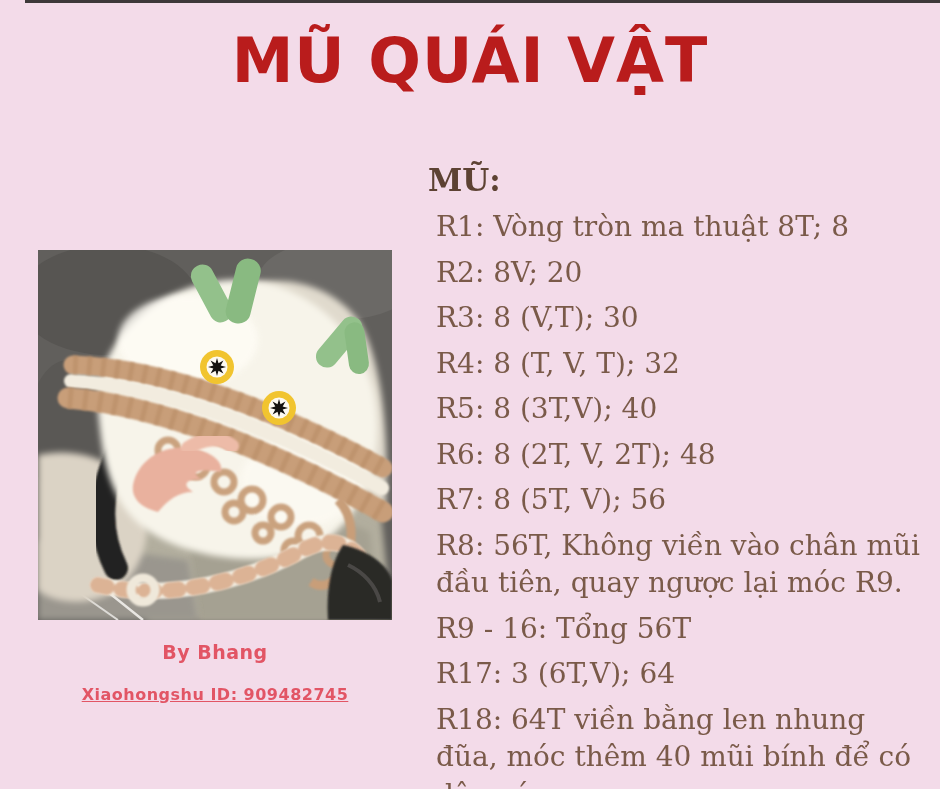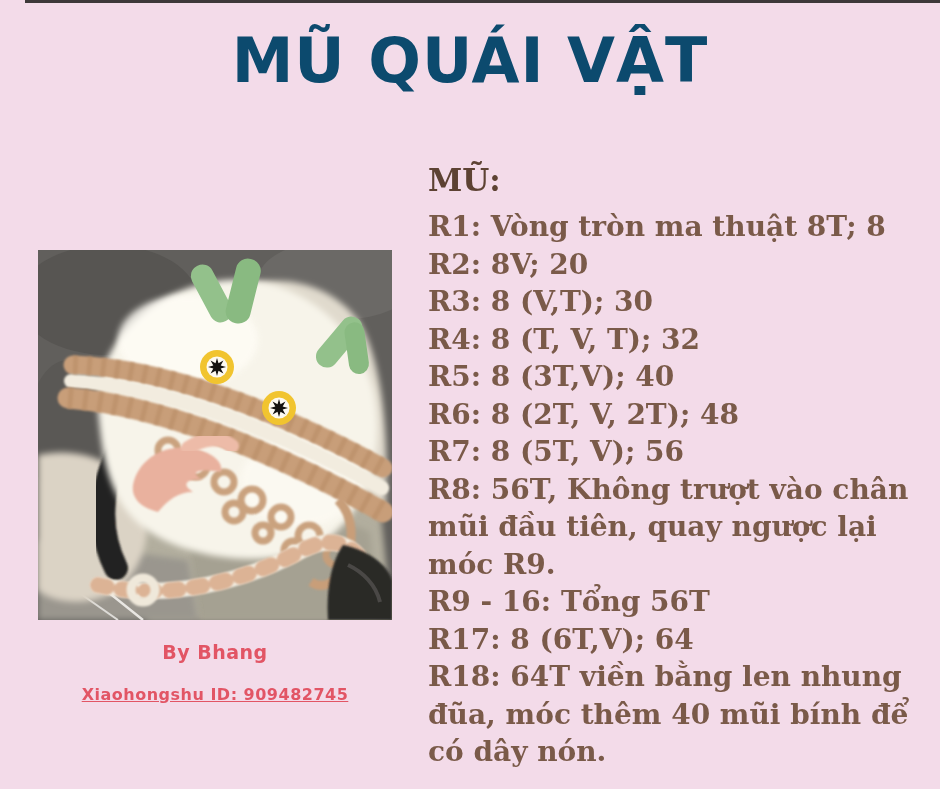--- a/index.html
+++ b/index.html
@@ -12,21 +12,21 @@
   }
   .top-edge-line {
     position:absolute; top:0; left:25px; width:915px; height:3px;
     background:#1c1b1a; opacity:.85;
   }
   .title {
     position:absolute; top:24px; left:0; width:100%;
     margin:0; text-align:center;
     font-family:"DejaVu Sans", sans-serif;
     font-weight:bold; font-size:62px; letter-spacing:1px;
-    color:#0c4a6e;
+    color:#b91c1c;
   }
   .photo-frame {
     position:absolute; left:38px; top:250px;
     width:354px; height:370px; margin:0;
     overflow:hidden;
   }
   .credit {
     position:absolute; left:38px; top:641px; width:354px;
     text-align:center;
     font-family:"DejaVu Sans", sans-serif; font-weight:bold;
@@ -36,22 +36,22 @@
   .credit-id { font-size:16px; letter-spacing:.5px;text-decoration:underline; }
   .pattern {
     position:absolute; left:428px; top:146px; width:502px;
     color:#7a5a49;
   }
   .pattern-heading {
     margin:16px 0 10px 0;
     font-size:31px; font-weight:bold; color:#5d4233;
   }
   .pline {
-    margin:0;
-    font-size:28px; font-weight:bold; line-height:37.5px;
+    margin:8px;
+    font-size:28px; font-weight:normal; line-height:37.5px;
   }
 </style>
 </head>
 <body>
 
 <div class="page">
 
   <div class="top-edge-line"></div>
 
   <h1 class="title">MŨ QUÁI VẬT</h1>
@@ -174,19 +174,19 @@
 
   <section class="pattern">
     <h2 class="pattern-heading">MŨ:</h2>
     <p class="pline">R1: Vòng tròn ma thuật 8T; 8</p>
     <p class="pline">R2: 8V; 20</p>
     <p class="pline">R3: 8 (V,T); 30</p>
     <p class="pline">R4: 8 (T, V, T); 32</p>
     <p class="pline">R5: 8 (3T,V); 40</p>
     <p class="pline">R6: 8 (2T, V, 2T); 48</p>
     <p class="pline">R7: 8 (5T, V); 56</p>
-    <p class="pline">R8: 56T, Không trượt vào chân mũi đầu tiên, quay ngược lại móc R9.</p>
+    <p class="pline">R8: 56T, Không viền vào chân mũi đầu tiên, quay ngược lại móc R9.</p>
     <p class="pline">R9 - 16: Tổng 56T</p>
-    <p class="pline">R17: 8 (6T,V); 64</p>
+    <p class="pline">R17: 3 (6T,V); 64</p>
     <p class="pline">R18: 64T viền bằng len nhung đũa, móc thêm 40 mũi bính để có dây nón.</p>
   </section>
 
 </div>
 
 </body></html>

